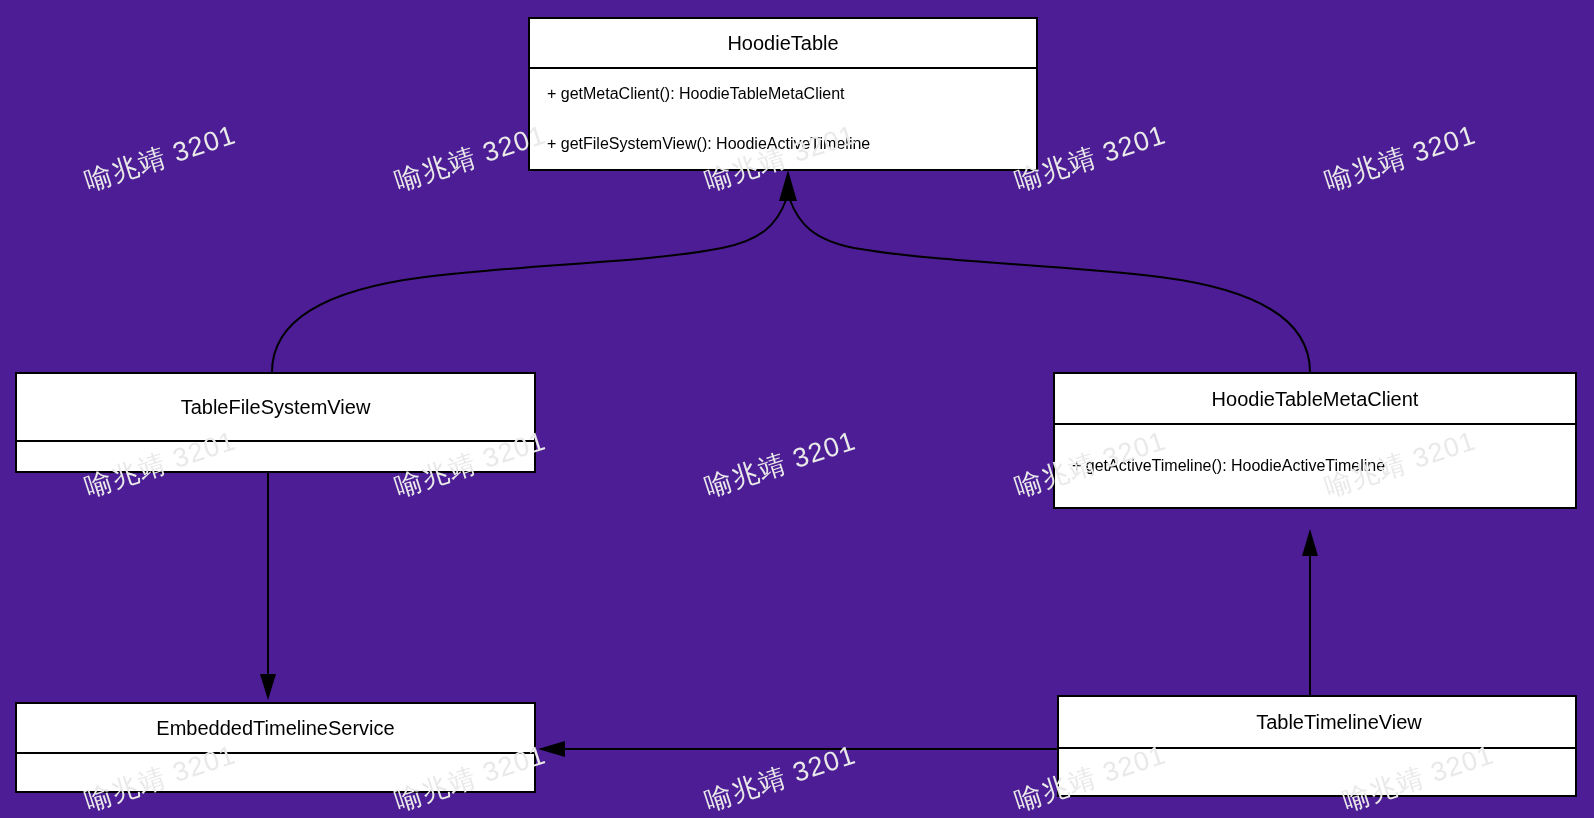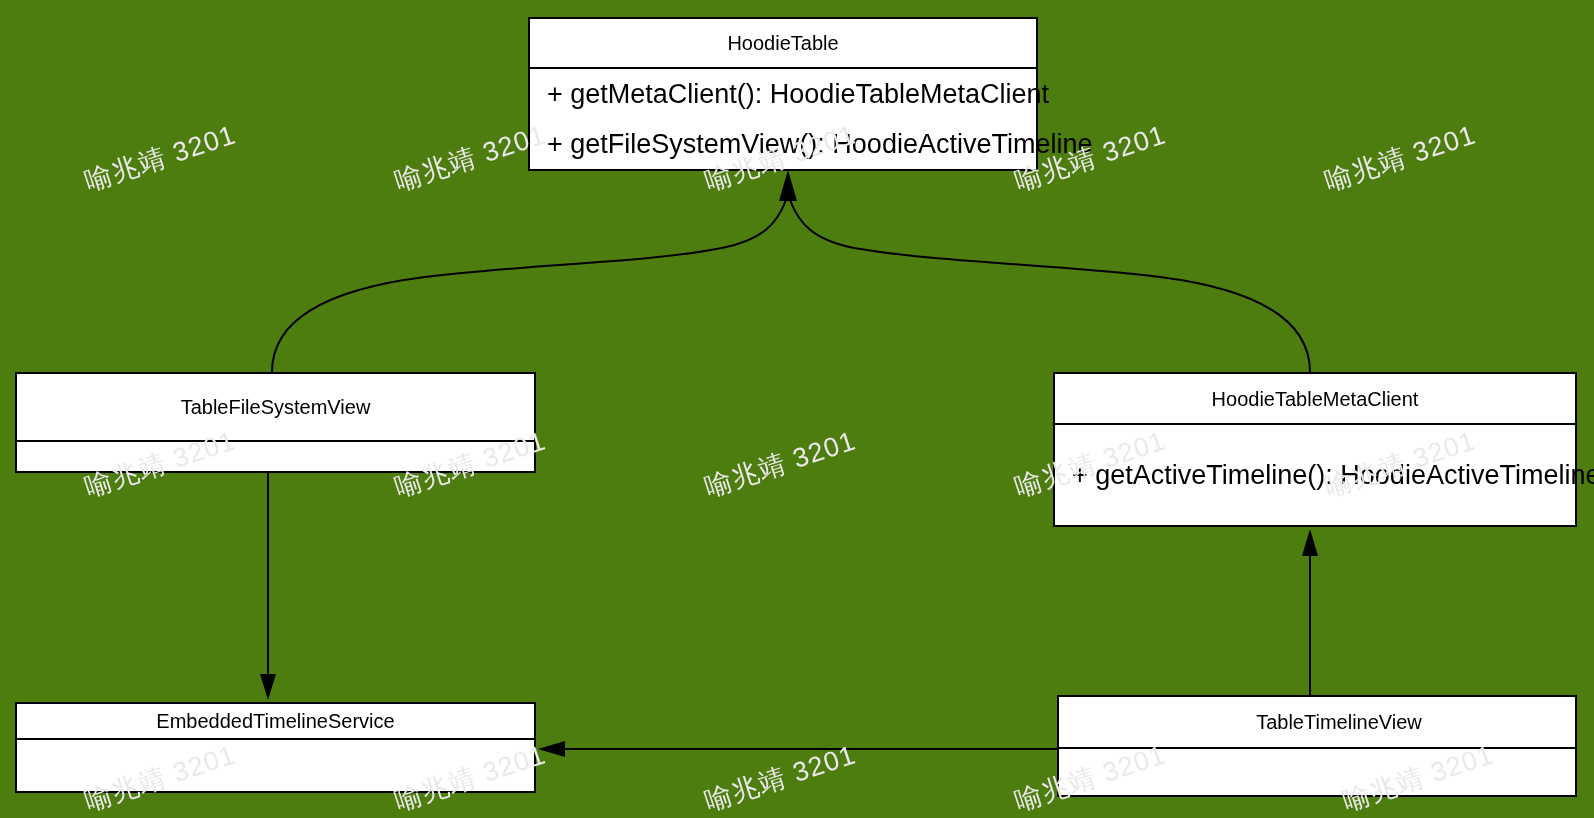--- a/index.html
+++ b/index.html
@@ -5,21 +5,21 @@
   html, body {
     margin: 0;
     padding: 0;
     background: #ffffff;
     font-family: "Liberation Sans", "DejaVu Sans", sans-serif;
   }
   .canvas {
     position: relative;
     width: 1594px;
     height: 818px;
-    background: #4d7c0f;
+    background: #4c1d95;
     overflow: hidden;
     color: #000;
   }
   svg.connectors {
     position: absolute;
     left: 0; top: 0;
     width: 1594px; height: 818px;
     z-index: 1;
   }
   .uml-class {
@@ -40,34 +40,34 @@
     font-size: 20px;
     line-height: 1;
     flex: 0 0 auto;
   }
   .uml-class-body {
     flex: 1 1 auto;
     display: flex;
     flex-direction: column;
     justify-content: space-around;
     padding-left: 17px;
-    font-size: 27px;
+    font-size: 16px;
   }
   .uml-method {
     white-space: nowrap;
   }
   
   #box-hoodie-table            { left: 528px;  top: 17px;  width: 510px; height: 154px; }
   #box-hoodie-table            .uml-class-header { height: 50px; }
   #box-table-file-system-view  { left: 15px;   top: 372px; width: 521px; height: 101px; }
   #box-table-file-system-view  .uml-class-header { height: 68px; }
-  #box-hoodie-table-meta-client{ left: 1053px; top: 372px; width: 524px; height: 155px; }
+  #box-hoodie-table-meta-client{ left: 1053px; top: 372px; width: 524px; height: 137px; }
   #box-hoodie-table-meta-client .uml-class-header { height: 51px; }
   #box-embedded-timeline-service { left: 15px; top: 702px; width: 521px; height: 91px; }
-  #box-embedded-timeline-service .uml-class-header { height: 36px; }
+  #box-embedded-timeline-service .uml-class-header { height: 50px; }
   #box-table-timeline-view     { left: 1057px; top: 695px; width: 520px; height: 102px; }
   #box-table-timeline-view     .uml-class-header { height: 52px; padding-left: 44px; }
 
   .watermark {
     position: absolute;
     z-index: 10;
     color: #e9e9e9;
     font-size: 27px;
     letter-spacing: 1px;
     white-space: nowrap;

